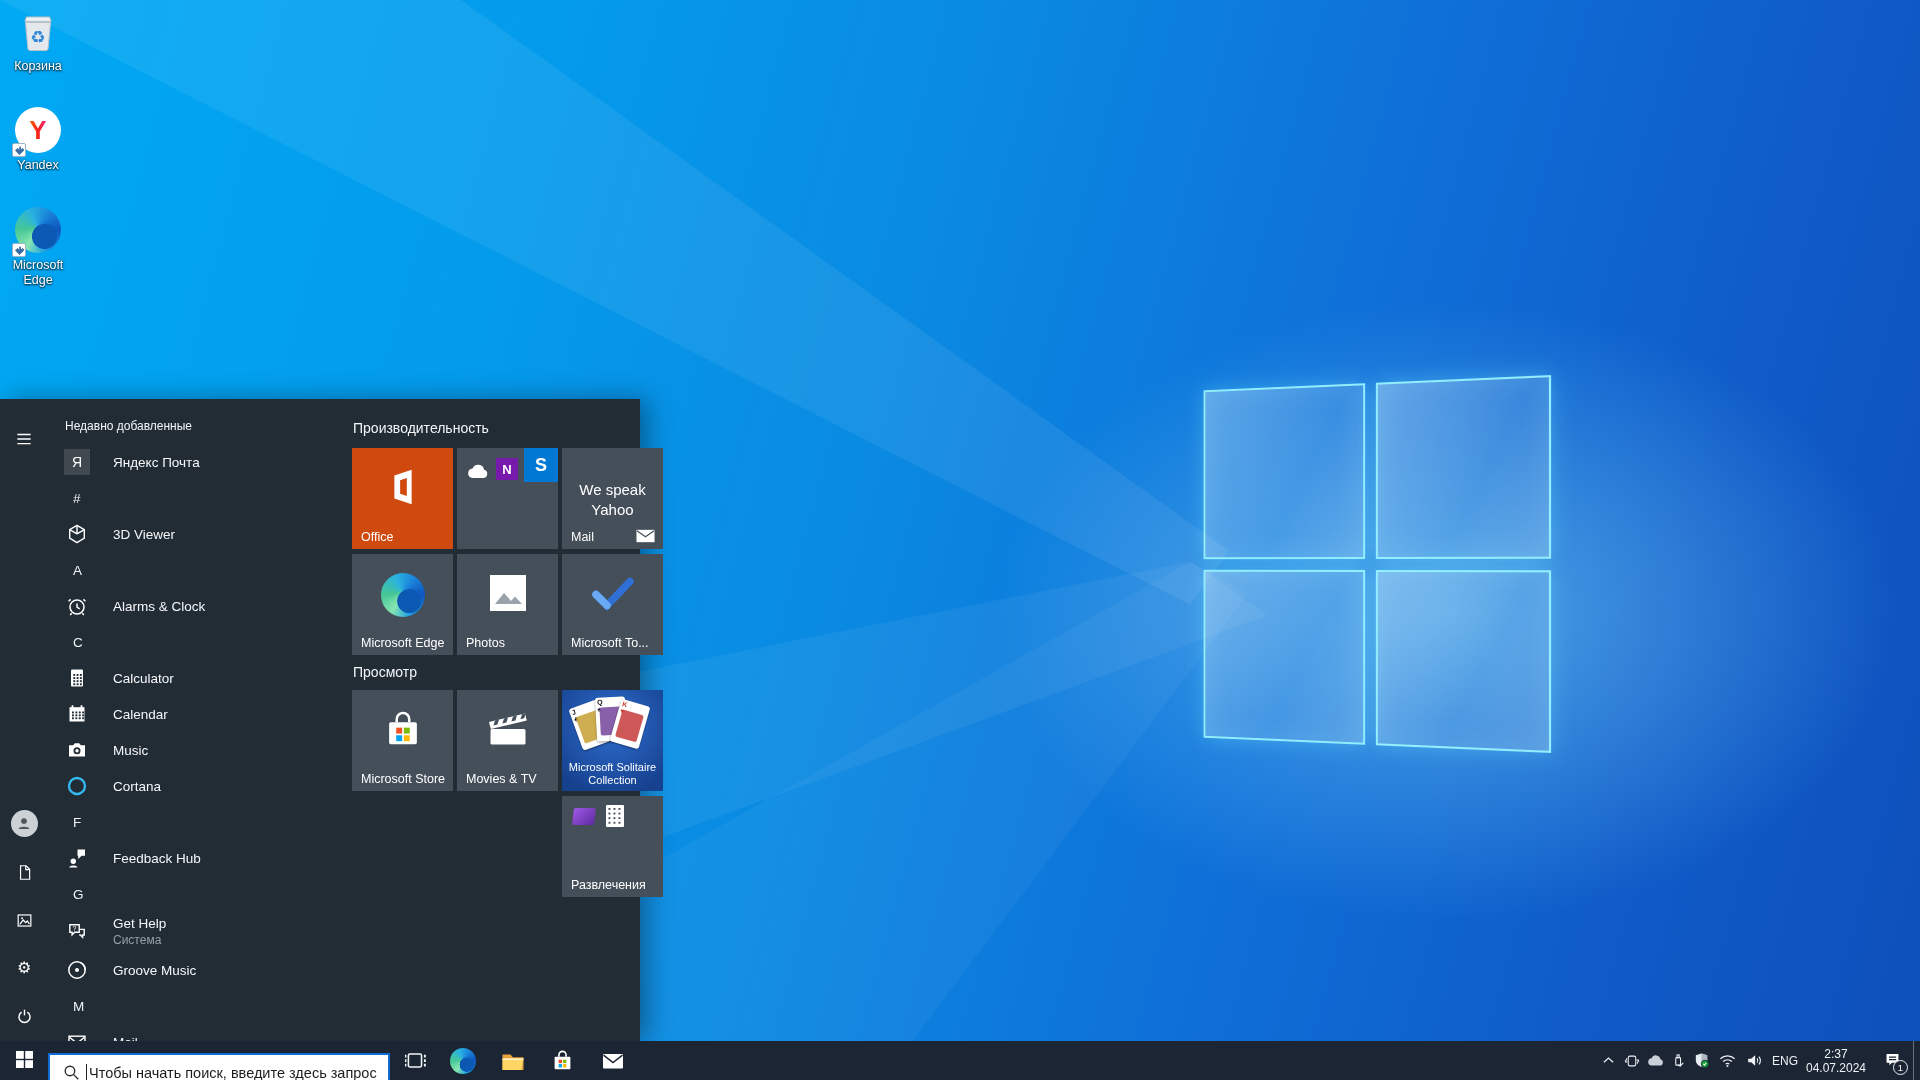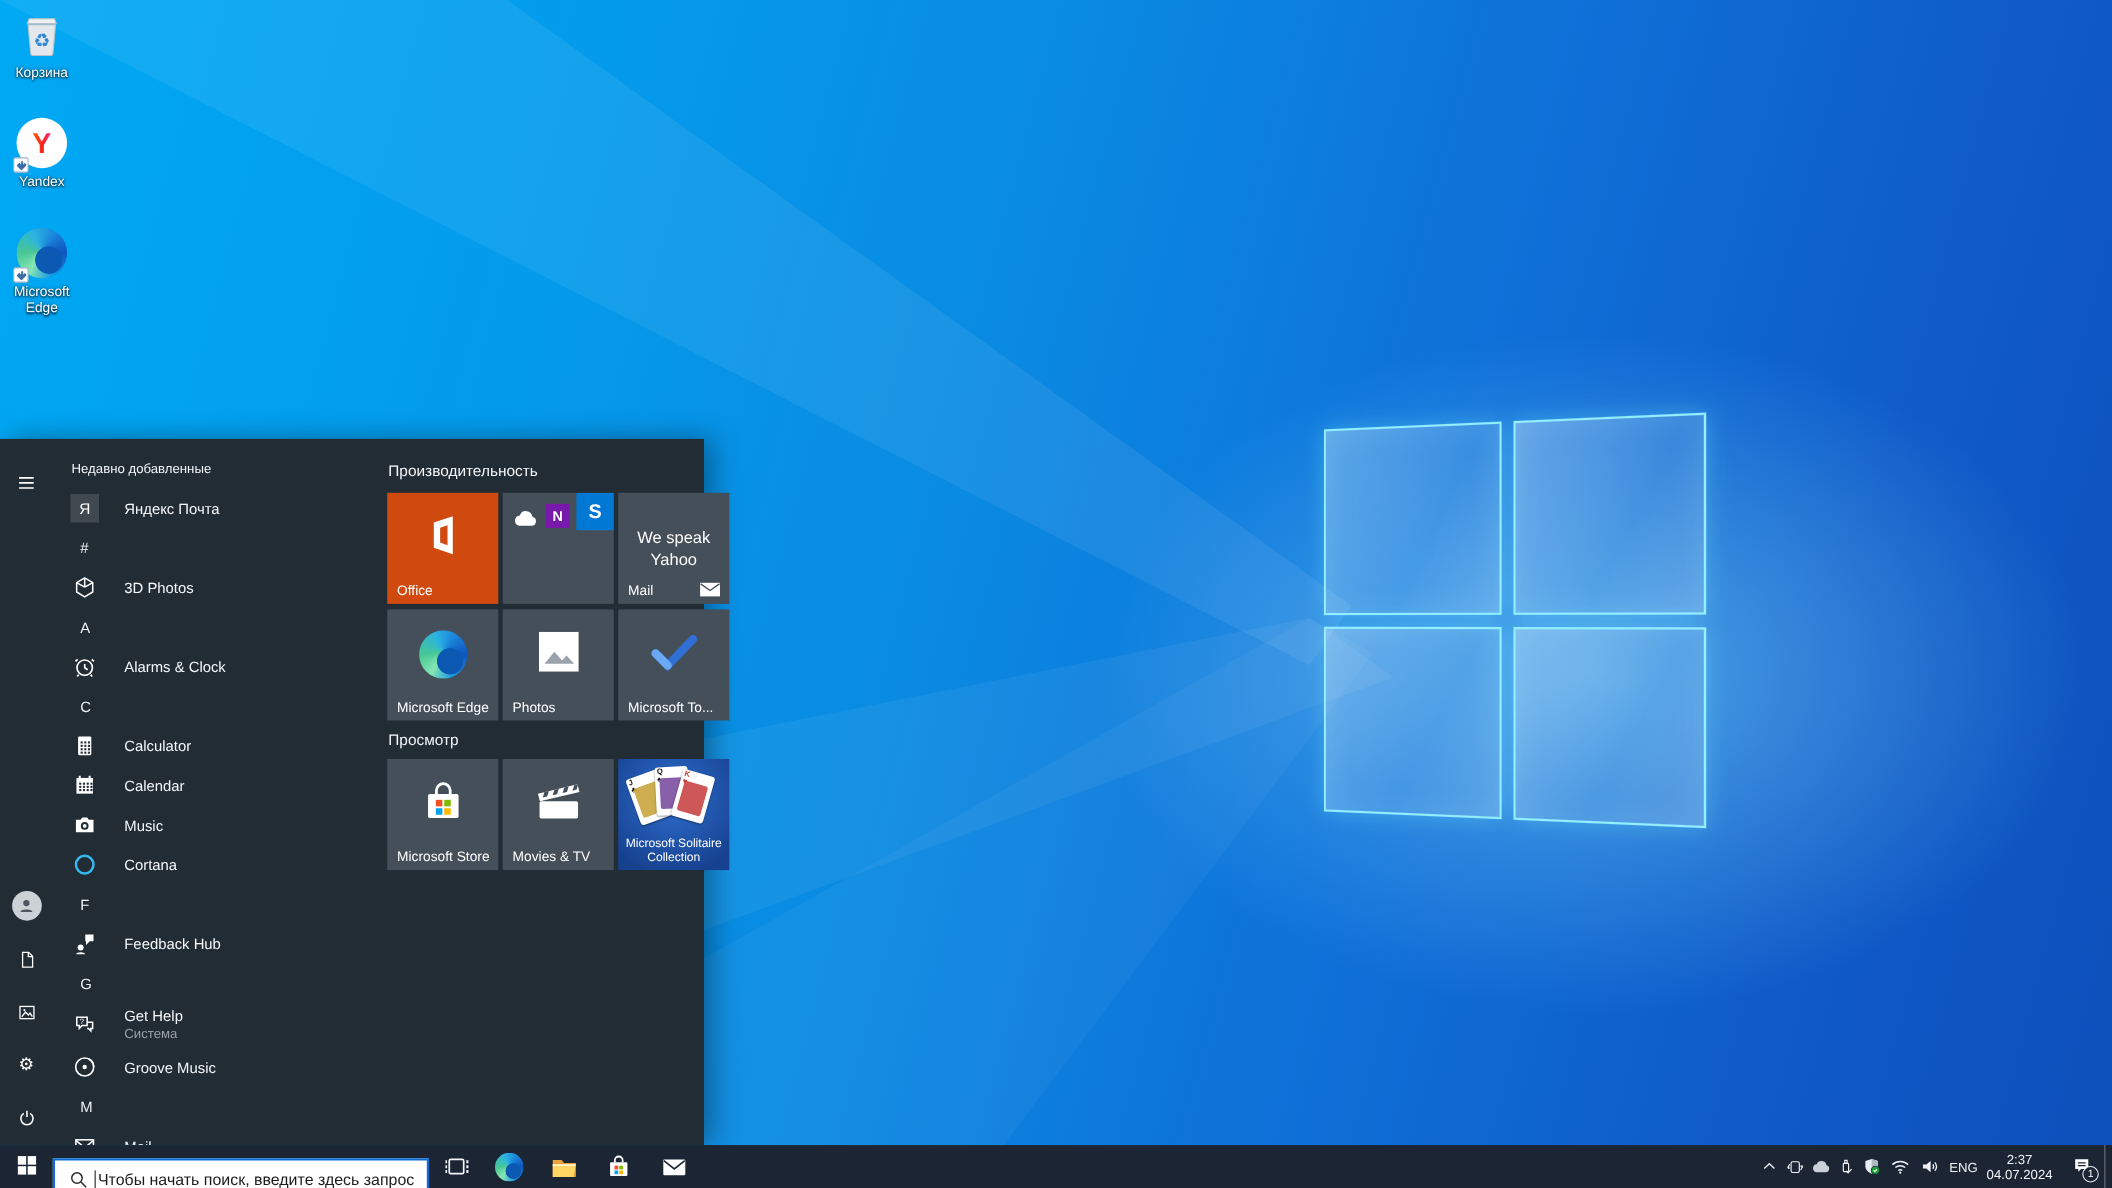--- a/index.html
+++ b/index.html
@@ -223,21 +223,21 @@
           <div class="sec-row" style="top: 81px;">
             <span>#</span>
           </div>
           <div class="app-row" style="top: 117px; height: 36px;">
             <div class="aicn">
               <svg width="24" height="24" viewBox="0 0 24 24" fill="none" stroke="#fff" stroke-width="1.4" stroke-linejoin="round">
                 <path d="M12 3.4 19.3 7.6v8.6L12 20.6 4.7 16.2V7.6z"></path>
                 <path d="M12 3.4v8.4m0 0 7.3-4.2M12 11.8 4.7 7.6"></path>
               </svg>
             </div>
-            <div class="atxt">3D Photos</div>
+            <div class="atxt">3D Viewer</div>
           </div>
           <div class="sec-row" style="top: 153px;">
             <span>A</span>
           </div>
           <div class="app-row" style="top: 189px; height: 36px;">
             <div class="aicn">
               <svg width="24" height="24" viewBox="0 0 24 24" fill="none" stroke="#fff" stroke-width="1.5">
                 <circle cx="12" cy="13" r="7"></circle>
                 <path d="M12 9.6V13l2.7 1.9"></path>
                 <path d="M5.6 5.4 3.6 7.3M18.4 5.4l2 1.9M6.6 19.3 5.2 21M17.4 19.3l1.4 1.7"></path>
@@ -439,20 +439,41 @@
           <div class="card" style="left: 34px; top: 7px; transform: rotate(-3deg);">
             <div class="cidx" style="color: rgb(20, 20, 20);">Q<br>♠</div>
             <div class="cface" style="background: rgb(123, 79, 160);"></div>
           </div>
           <div class="card" style="left: 53px; top: 12px; transform: rotate(16deg);">
             <div class="cidx" style="color: rgb(192, 57, 43);">K<br>♥</div>
             <div class="cface" style="background: rgb(201, 69, 69);"></div>
           </div>
           <div class="tile-label-center">Microsoft Solitaire Collection</div>
         </div>
+        <div class="tile" style="left: 210px; top: 397px;">
+          <div class="mini" style="left: 11px; top: 12px; width: 22px; height: 17px; background: linear-gradient(135deg, rgb(160, 90, 232), rgb(93, 42, 158)); transform: skewX(-6deg); border-radius: 2px;"></div>
+          <div class="mini" style="left: 43px; top: 8px;">
+            <svg width="20" height="24" viewBox="0 0 20 24">
+              <rect x="1" y="1" width="18" height="22" rx="1" fill="#fff"></rect>
+              <rect x="3.5" y="4.0" width="1.9" height="1.9" fill="#454f59"></rect>
+              <rect x="8.5" y="4.0" width="1.9" height="1.9" fill="#454f59"></rect>
+              <rect x="13.5" y="4.0" width="1.9" height="1.9" fill="#454f59"></rect>
+              <rect x="3.5" y="8.6" width="1.9" height="1.9" fill="#454f59"></rect>
+              <rect x="8.5" y="8.6" width="1.9" height="1.9" fill="#454f59"></rect>
+              <rect x="13.5" y="8.6" width="1.9" height="1.9" fill="#454f59"></rect>
+              <rect x="3.5" y="13.2" width="1.9" height="1.9" fill="#454f59"></rect>
+              <rect x="8.5" y="13.2" width="1.9" height="1.9" fill="#454f59"></rect>
+              <rect x="13.5" y="13.2" width="1.9" height="1.9" fill="#454f59"></rect>
+              <rect x="3.5" y="17.8" width="1.9" height="1.9" fill="#454f59"></rect>
+              <rect x="8.5" y="17.8" width="1.9" height="1.9" fill="#454f59"></rect>
+              <rect x="13.5" y="17.8" width="1.9" height="1.9" fill="#454f59"></rect>
+            </svg>
+          </div>
+          <div class="tile-label">Развлечения</div>
+        </div>
       </div>
   </div>
 
   <div class="taskbar">
     <button class="tb-btn" style="left:0;width:48px">
       <span>
         <svg width="17" height="17" viewBox="0 0 17 17">
           <rect x="0" y="0" width="7.8" height="7.8" fill="#fff"></rect>
             <rect x="9.2" y="0" width="7.8" height="7.8" fill="#fff"></rect>
           <rect x="0" y="9.2" width="7.8" height="7.8" fill="#fff"></rect>

